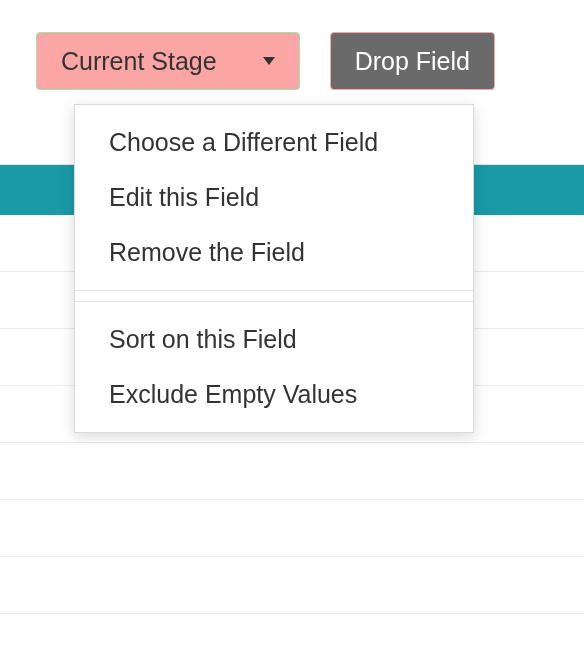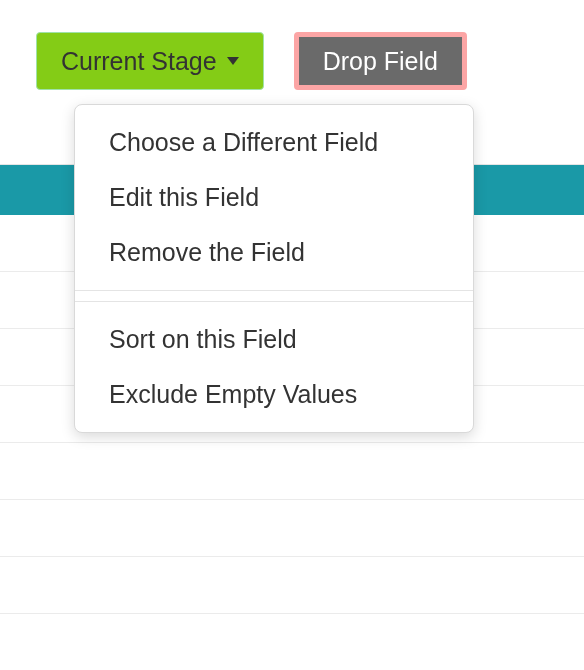--- a/index.html
+++ b/index.html
@@ -65,44 +65,45 @@
     height: 58px;
     padding: 0 24px;
     font-size: 25px;
     border-radius: 4px;
     cursor: pointer;
     user-select: none;
     white-space: nowrap;
   }
 
   .btn-current {
-    background: #84cc16;
+    background: #fca5a5;
     border: 1px solid #9fe2a8;
     color: #333333;
+    gap: 36px;
   }
   .btn-current .caret {
     margin-left: 10px;
   }
   .caret svg { display: block; }
 
   .btn-drop {
     background: #6a6a6a;
-    border: 5px solid #fca5a5;
+    border: 1px solid #fca5a5;
     color: #ffffff;
   }
 
   
   .dropdown {
     position: absolute;
     top: 104px;
     left: 74px;
     width: 400px;
     background: #ffffff;
     border: 1px solid #d9d9d9;
-    border-radius: 8px;
+    border-radius: 0;
     box-shadow: 0 4px 14px rgba(0,0,0,0.15);
     z-index: 5;
     padding: 10px 0;
   }
   .menu-item {
     padding: 13px 34px;
     font-size: 25px;
     color: #333333;
     cursor: pointer;
     white-space: nowrap;

